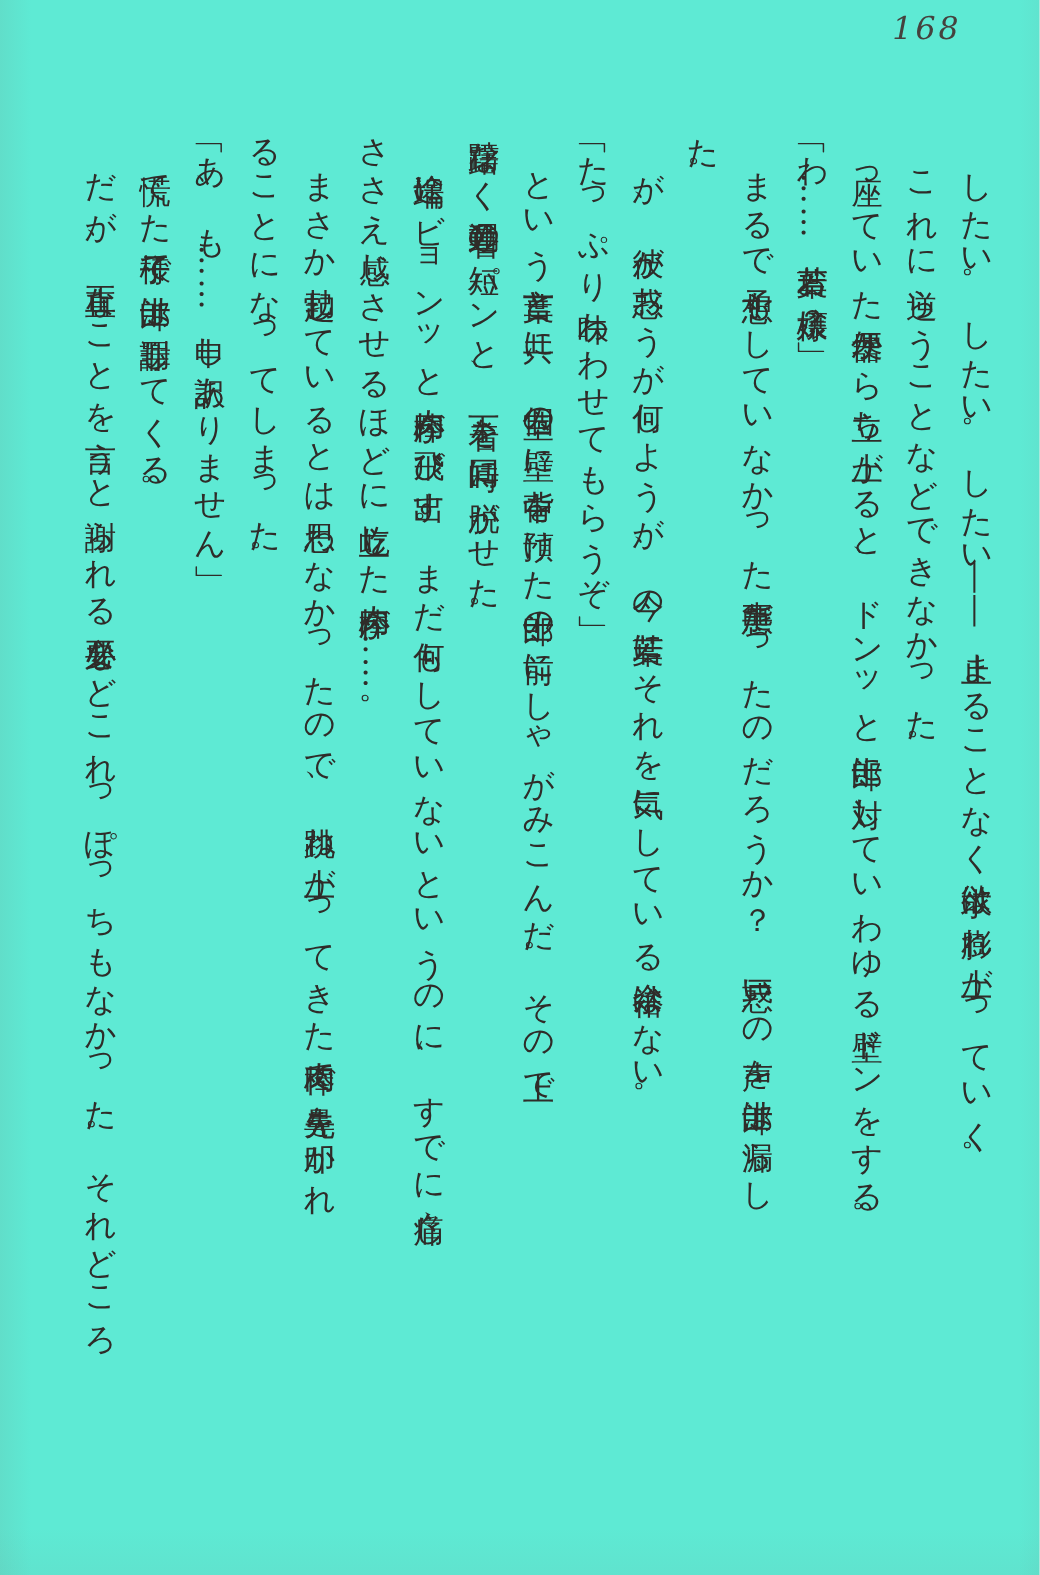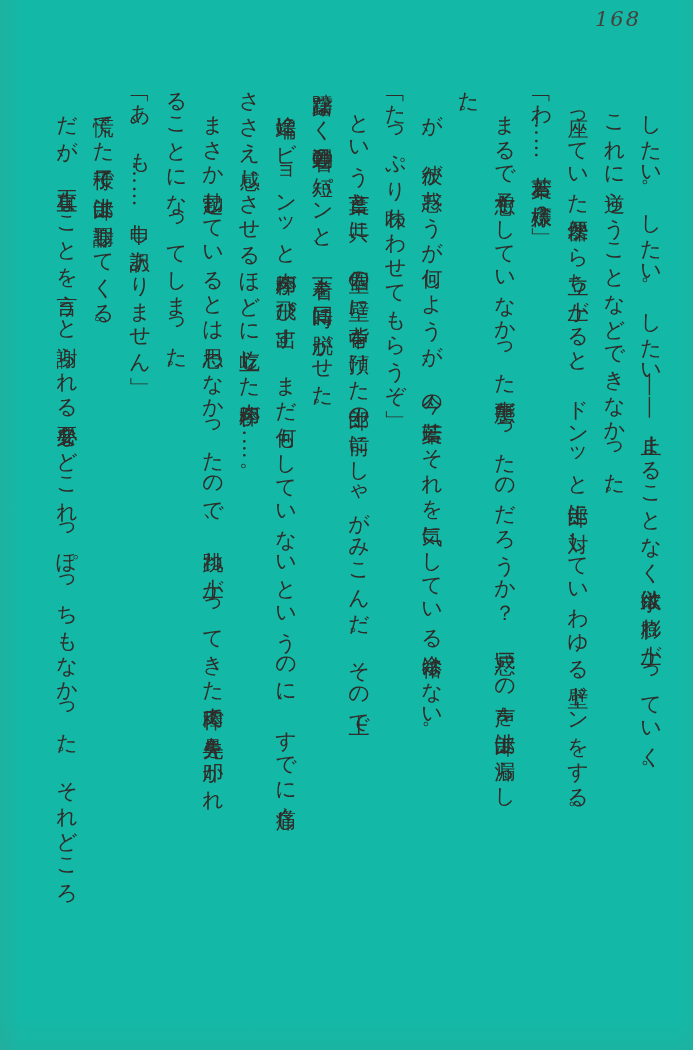--- a/index.html
+++ b/index.html
@@ -4,21 +4,21 @@
 <style>
   html, body {
     margin: 0;
     padding: 0;
     background: #e8e7e4;
   }
   .page {
     position: relative;
     width: 693px;
     height: 1050px;
-    background: #14b8a6;
+    background: #5eead4;
     overflow: hidden;
     font-family: "DejaVu Serif", "Liberation Serif", serif;
   }
   
   .page::before {
     content: "";
     position: absolute;
     inset: 0;
     pointer-events: none;
     background:

